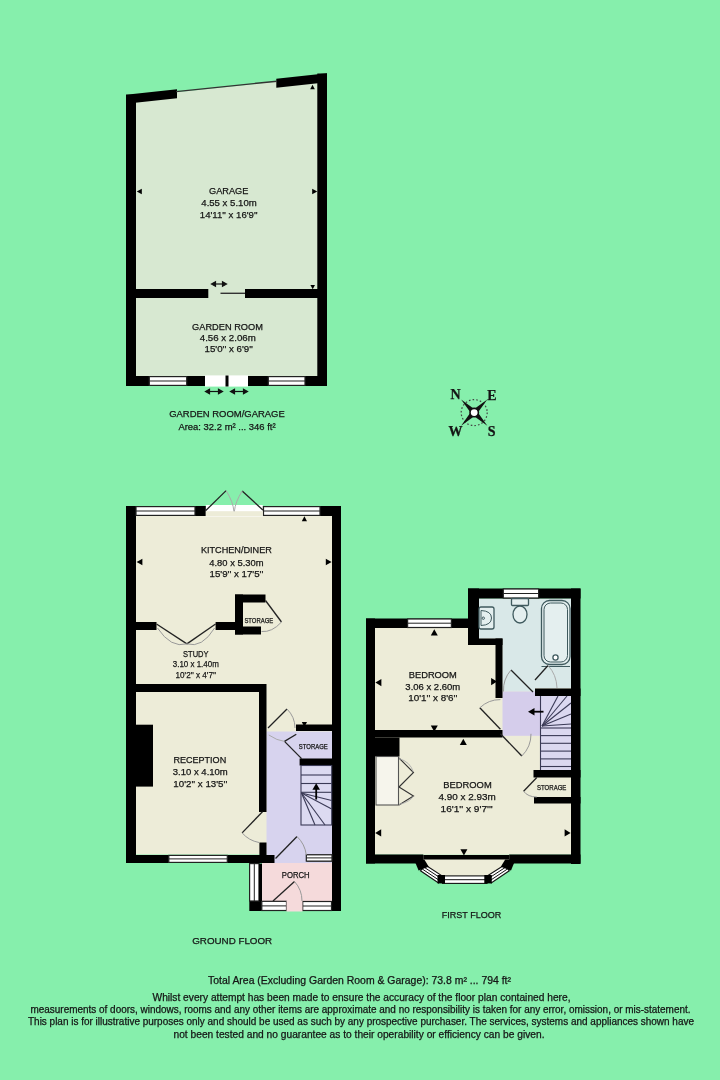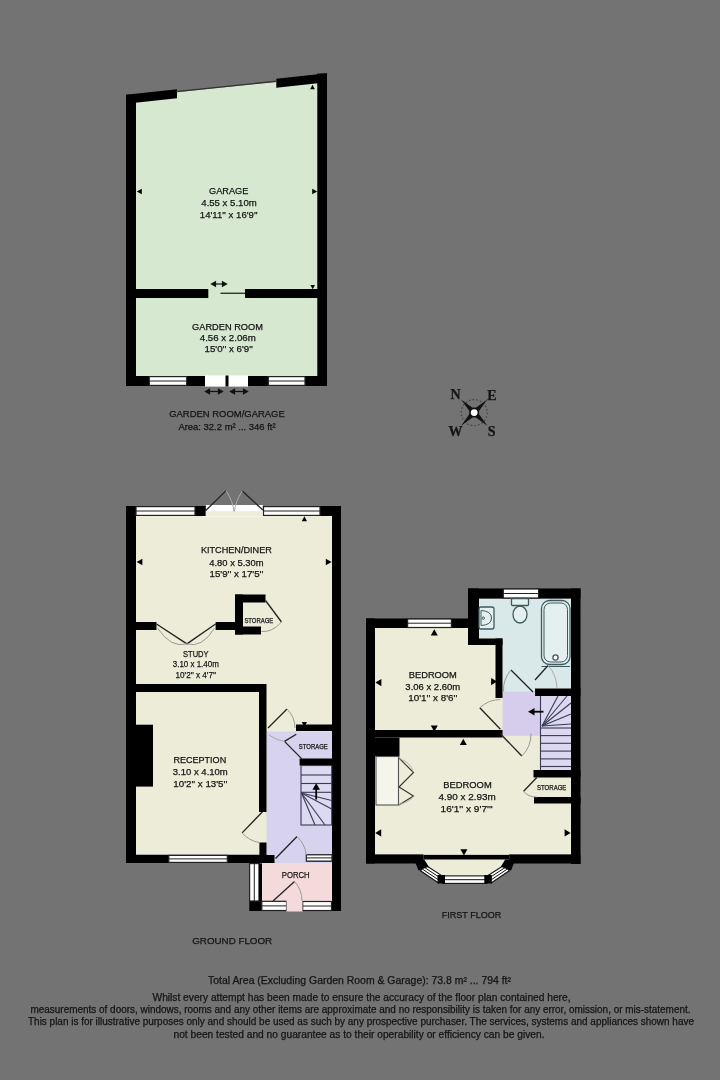--- a/index.html
+++ b/index.html
@@ -1,16 +1,16 @@
 <!DOCTYPE html>
 <html><head>
 <meta charset="utf-8">
 <style>
   html,body{margin:0;padding:0;background:#ffffff;}
-  #page{position:relative;width:720px;height:1080px;background:#737373;overflow:hidden;
+  #page{position:relative;width:720px;height:1080px;background:#86efac;overflow:hidden;
         font-family:"Liberation Sans", sans-serif;}
   svg{position:absolute;top:0;left:0;}
   text{fill:#141414;stroke:#141414;stroke-width:0.25;paint-order:stroke;}
   .lbl{font-family:"Liberation Sans", sans-serif;font-size:9.8px;}
   .sm{font-family:"Liberation Sans", sans-serif;font-size:6.9px;}
   .ttl{font-family:"Liberation Sans", sans-serif;font-size:9.9px;}
 </style>
 </head>
 <body>
 <div id="page">

